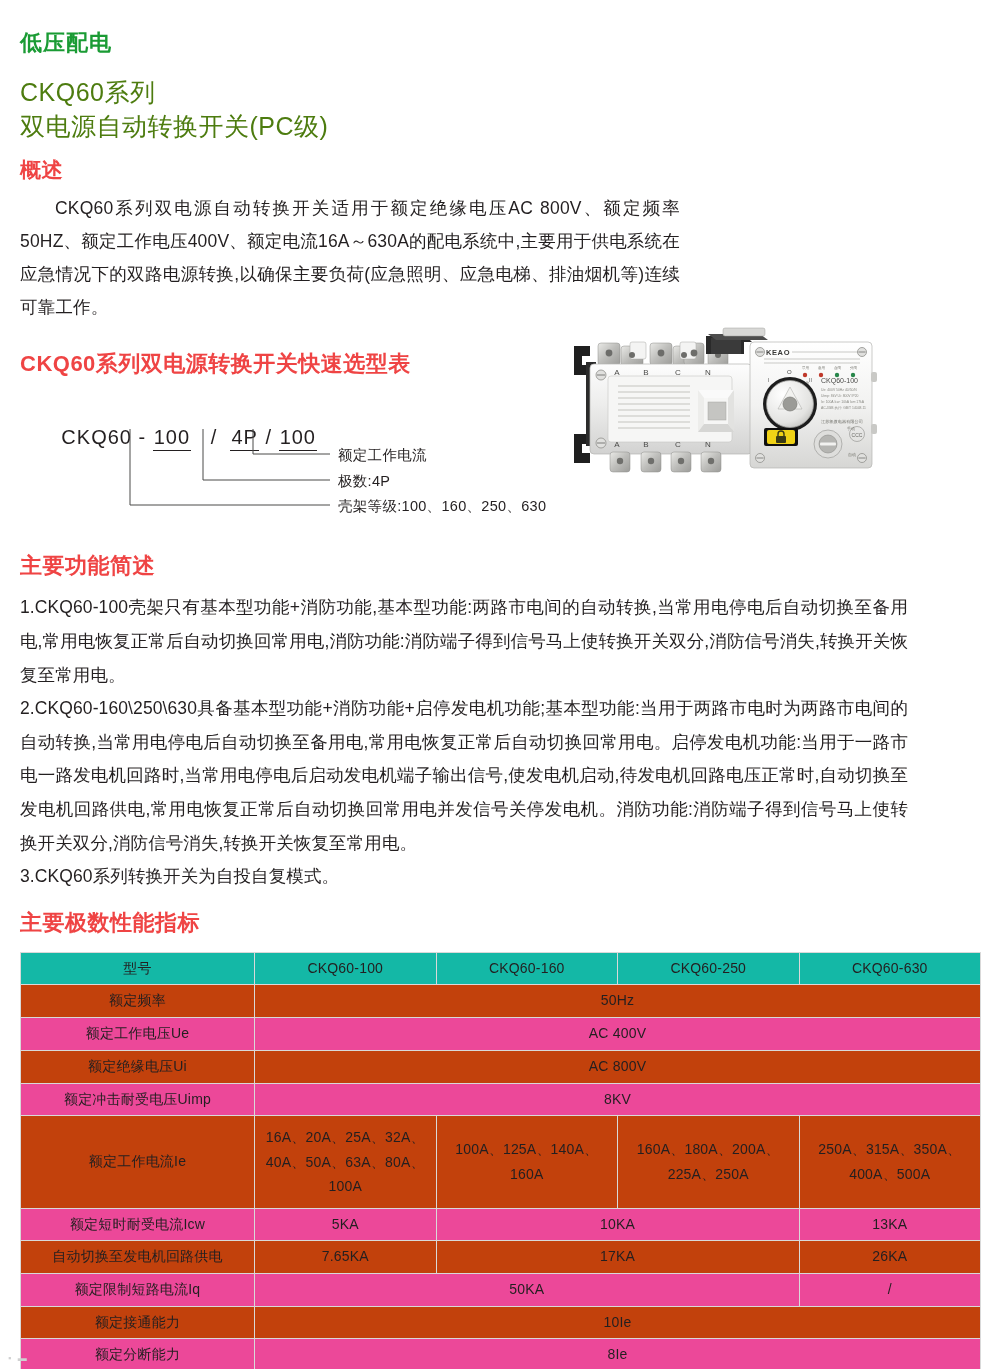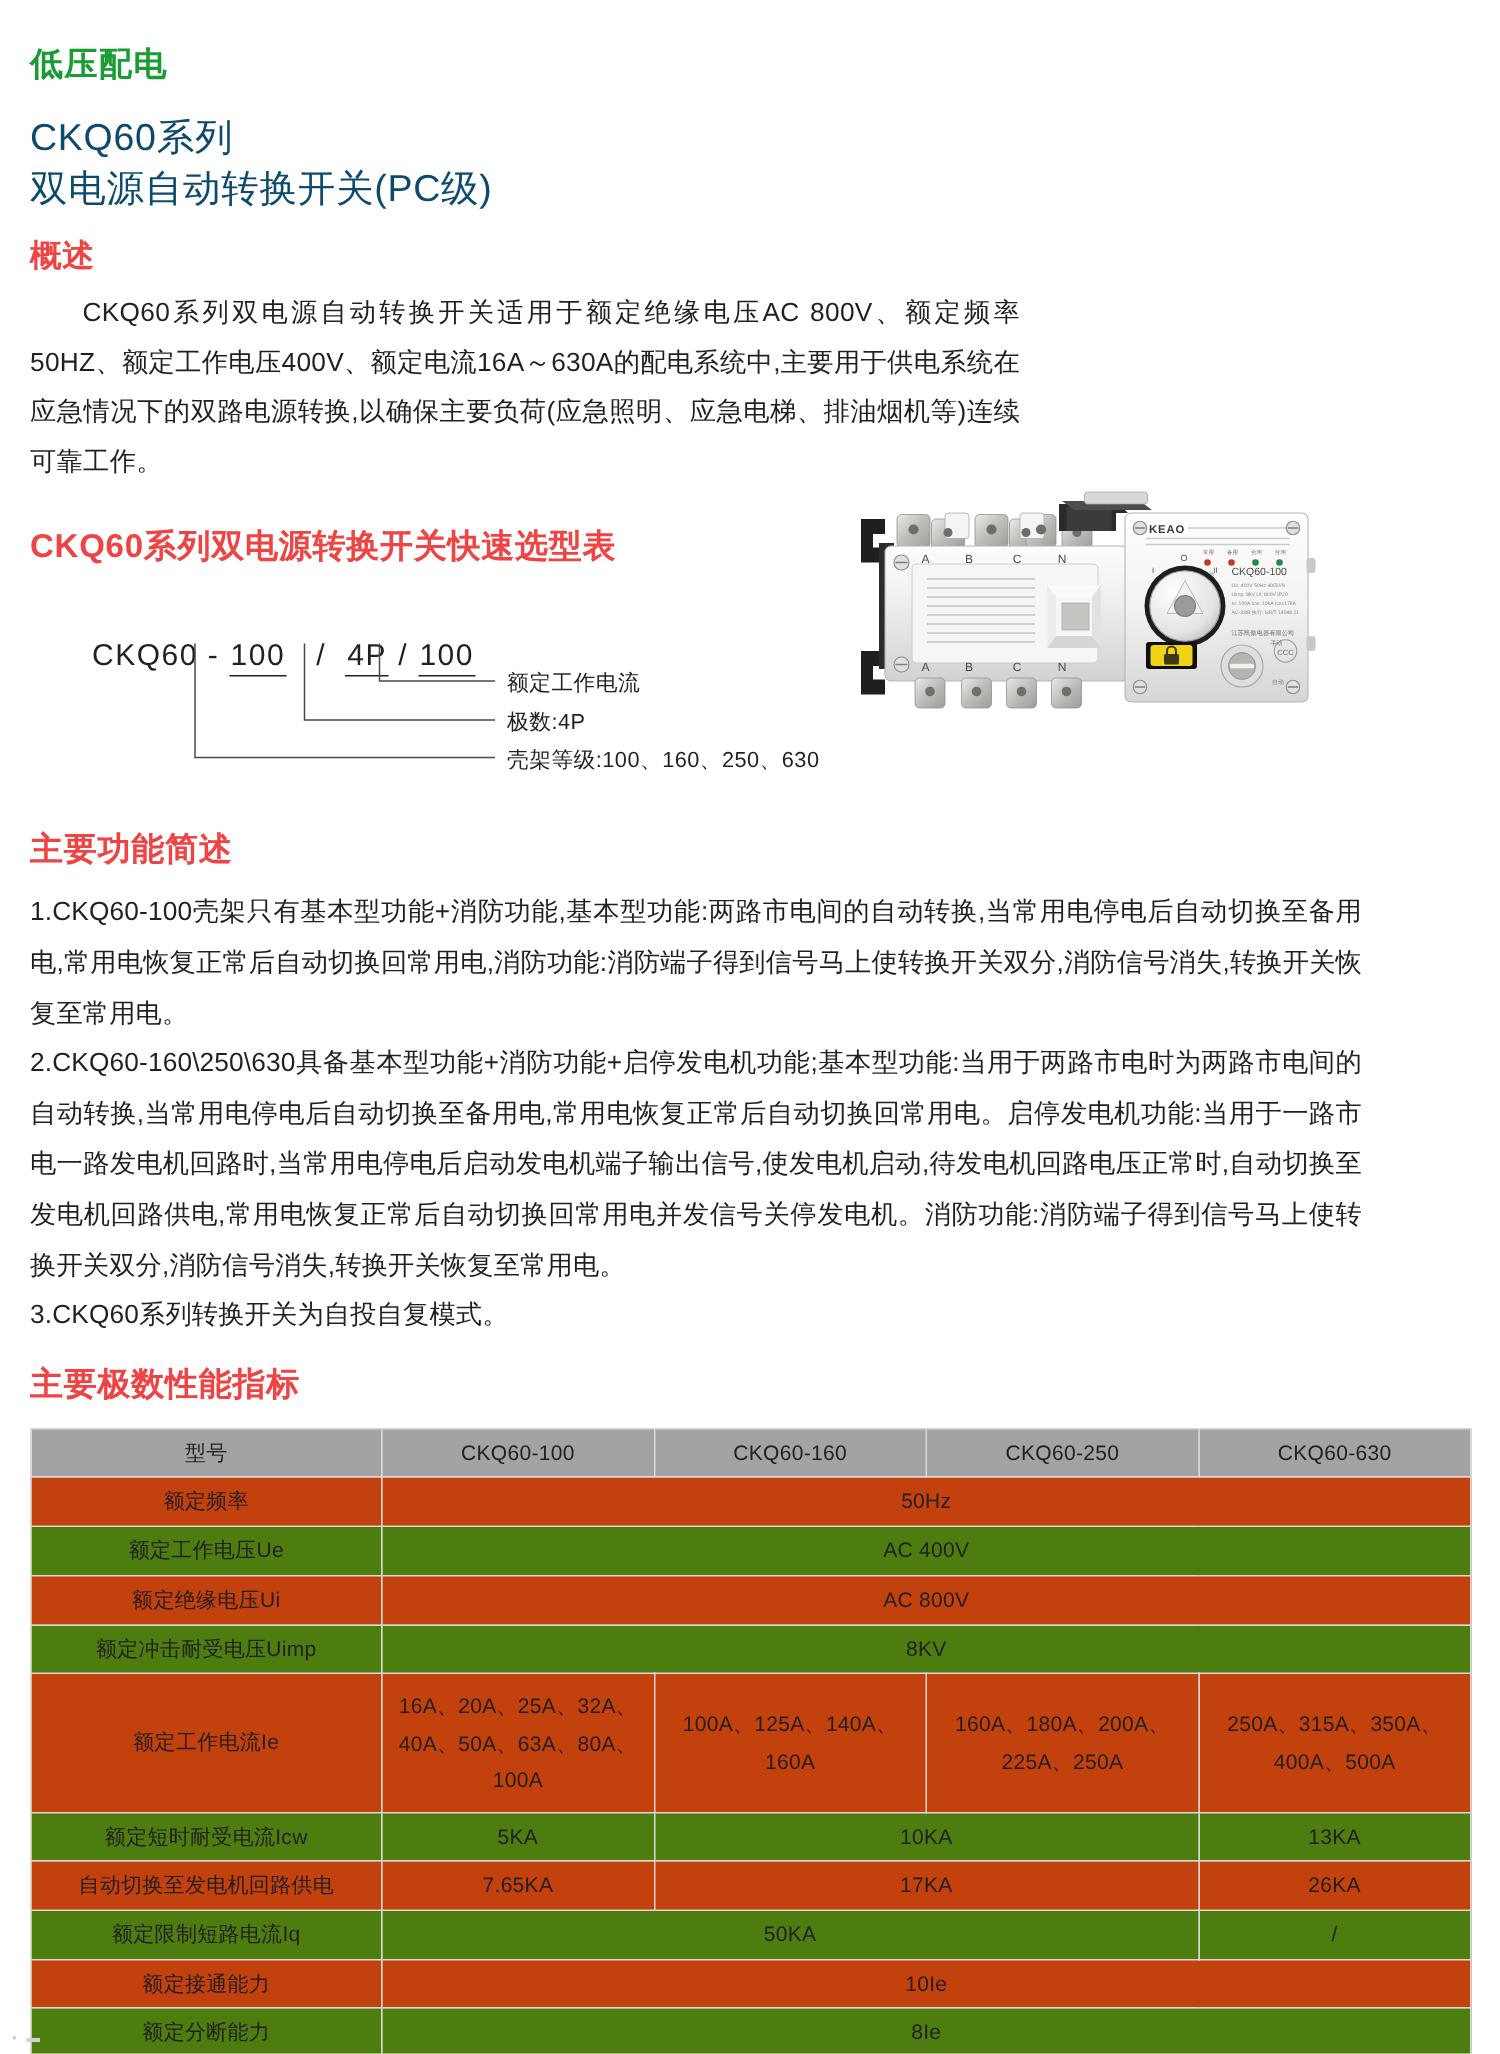--- a/index.html
+++ b/index.html
@@ -18,21 +18,21 @@
   .cat-label {
     color: #1a9b34;
     font-size: 22px;
     font-weight: bold;
     letter-spacing: 1px;
     padding-top: 30px;
     line-height: 1.2;
   }
   .prod-title {
     font-size: 25px;
-    color: #0c4a6e;
+    color: #4d7c0f;
     line-height: 1.35;
     margin-top: 20px;
     letter-spacing: 0.5px;
     font-weight: normal;
   }
   .sec-head {
     color: #ef4444;
     font-size: 21px;
     font-weight: bold;
     letter-spacing: 0.5px;
@@ -101,22 +101,22 @@
   table.spec th, table.spec td {
     border: 1px solid #d9d9d9;
     text-align: center;
     vertical-align: middle;
     padding: 5px 4px;
     line-height: 1.55;
     font-weight: normal;
     height: 23px;
     letter-spacing: 0.2px;
   }
-  table.spec tr.head th { background: #a3a3a3; height: 26px; }
-  table.spec tr.alt td, table.spec tr.alt th { background: #4d7c0f; }
+  table.spec tr.head th { background: #14b8a6; height: 26px; }
+  table.spec tr.alt td, table.spec tr.alt th { background: #ec4899; }
   table.spec tr.white td, table.spec tr.white th { background: #c2410c; }
   table.spec td.tall { padding: 9px 6px; line-height: 1.75; }
   .pg-mark {
     position: absolute;
     left: 8px;
     bottom: 6px;
     font-size: 9px;
     color: #cfd0d1;
     letter-spacing: 2px;
   }

